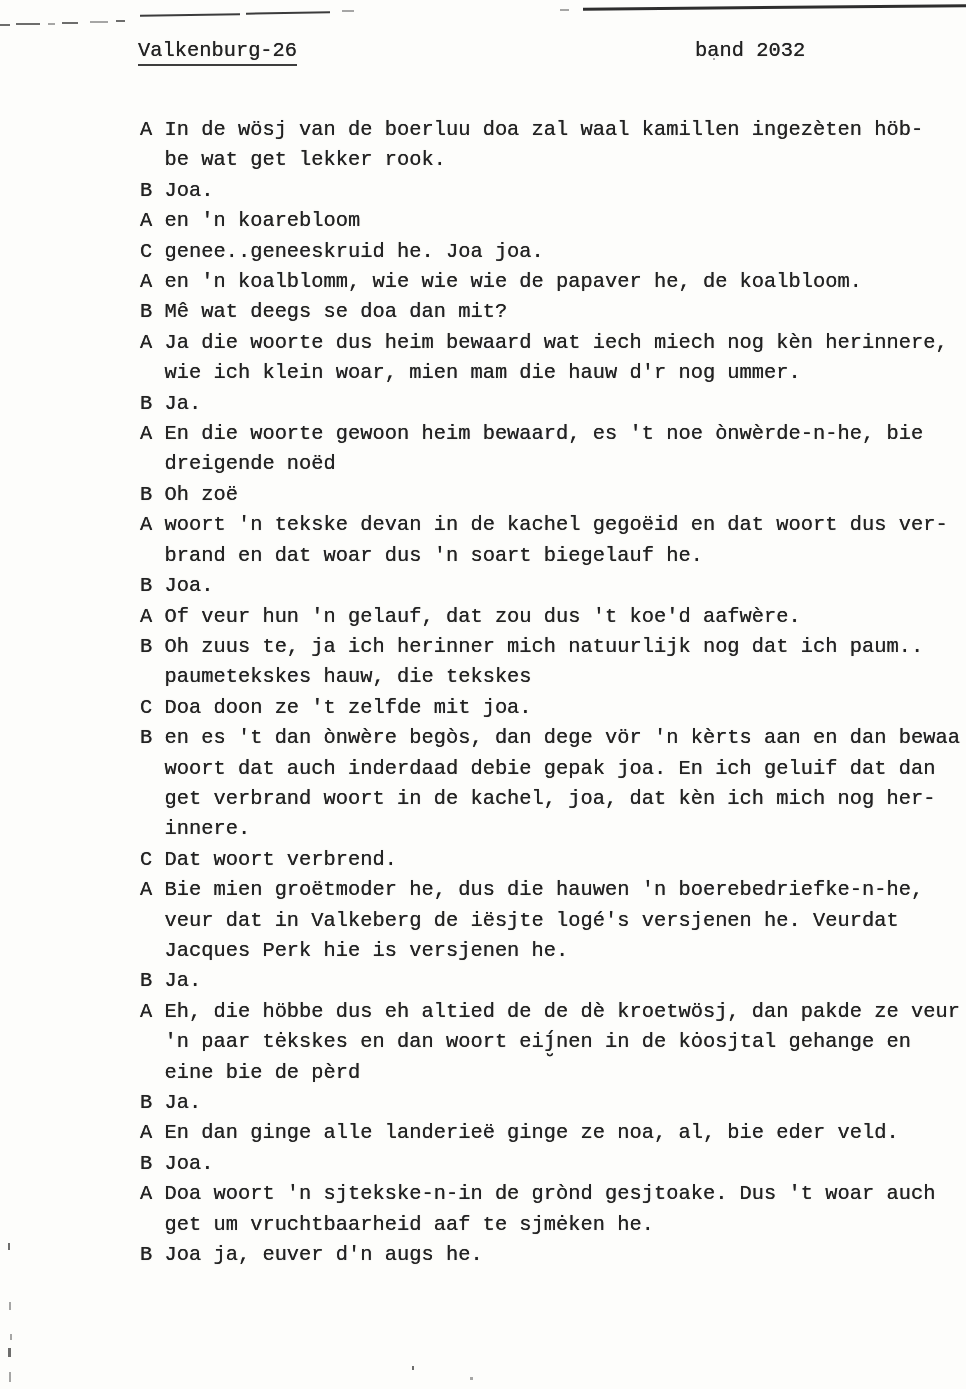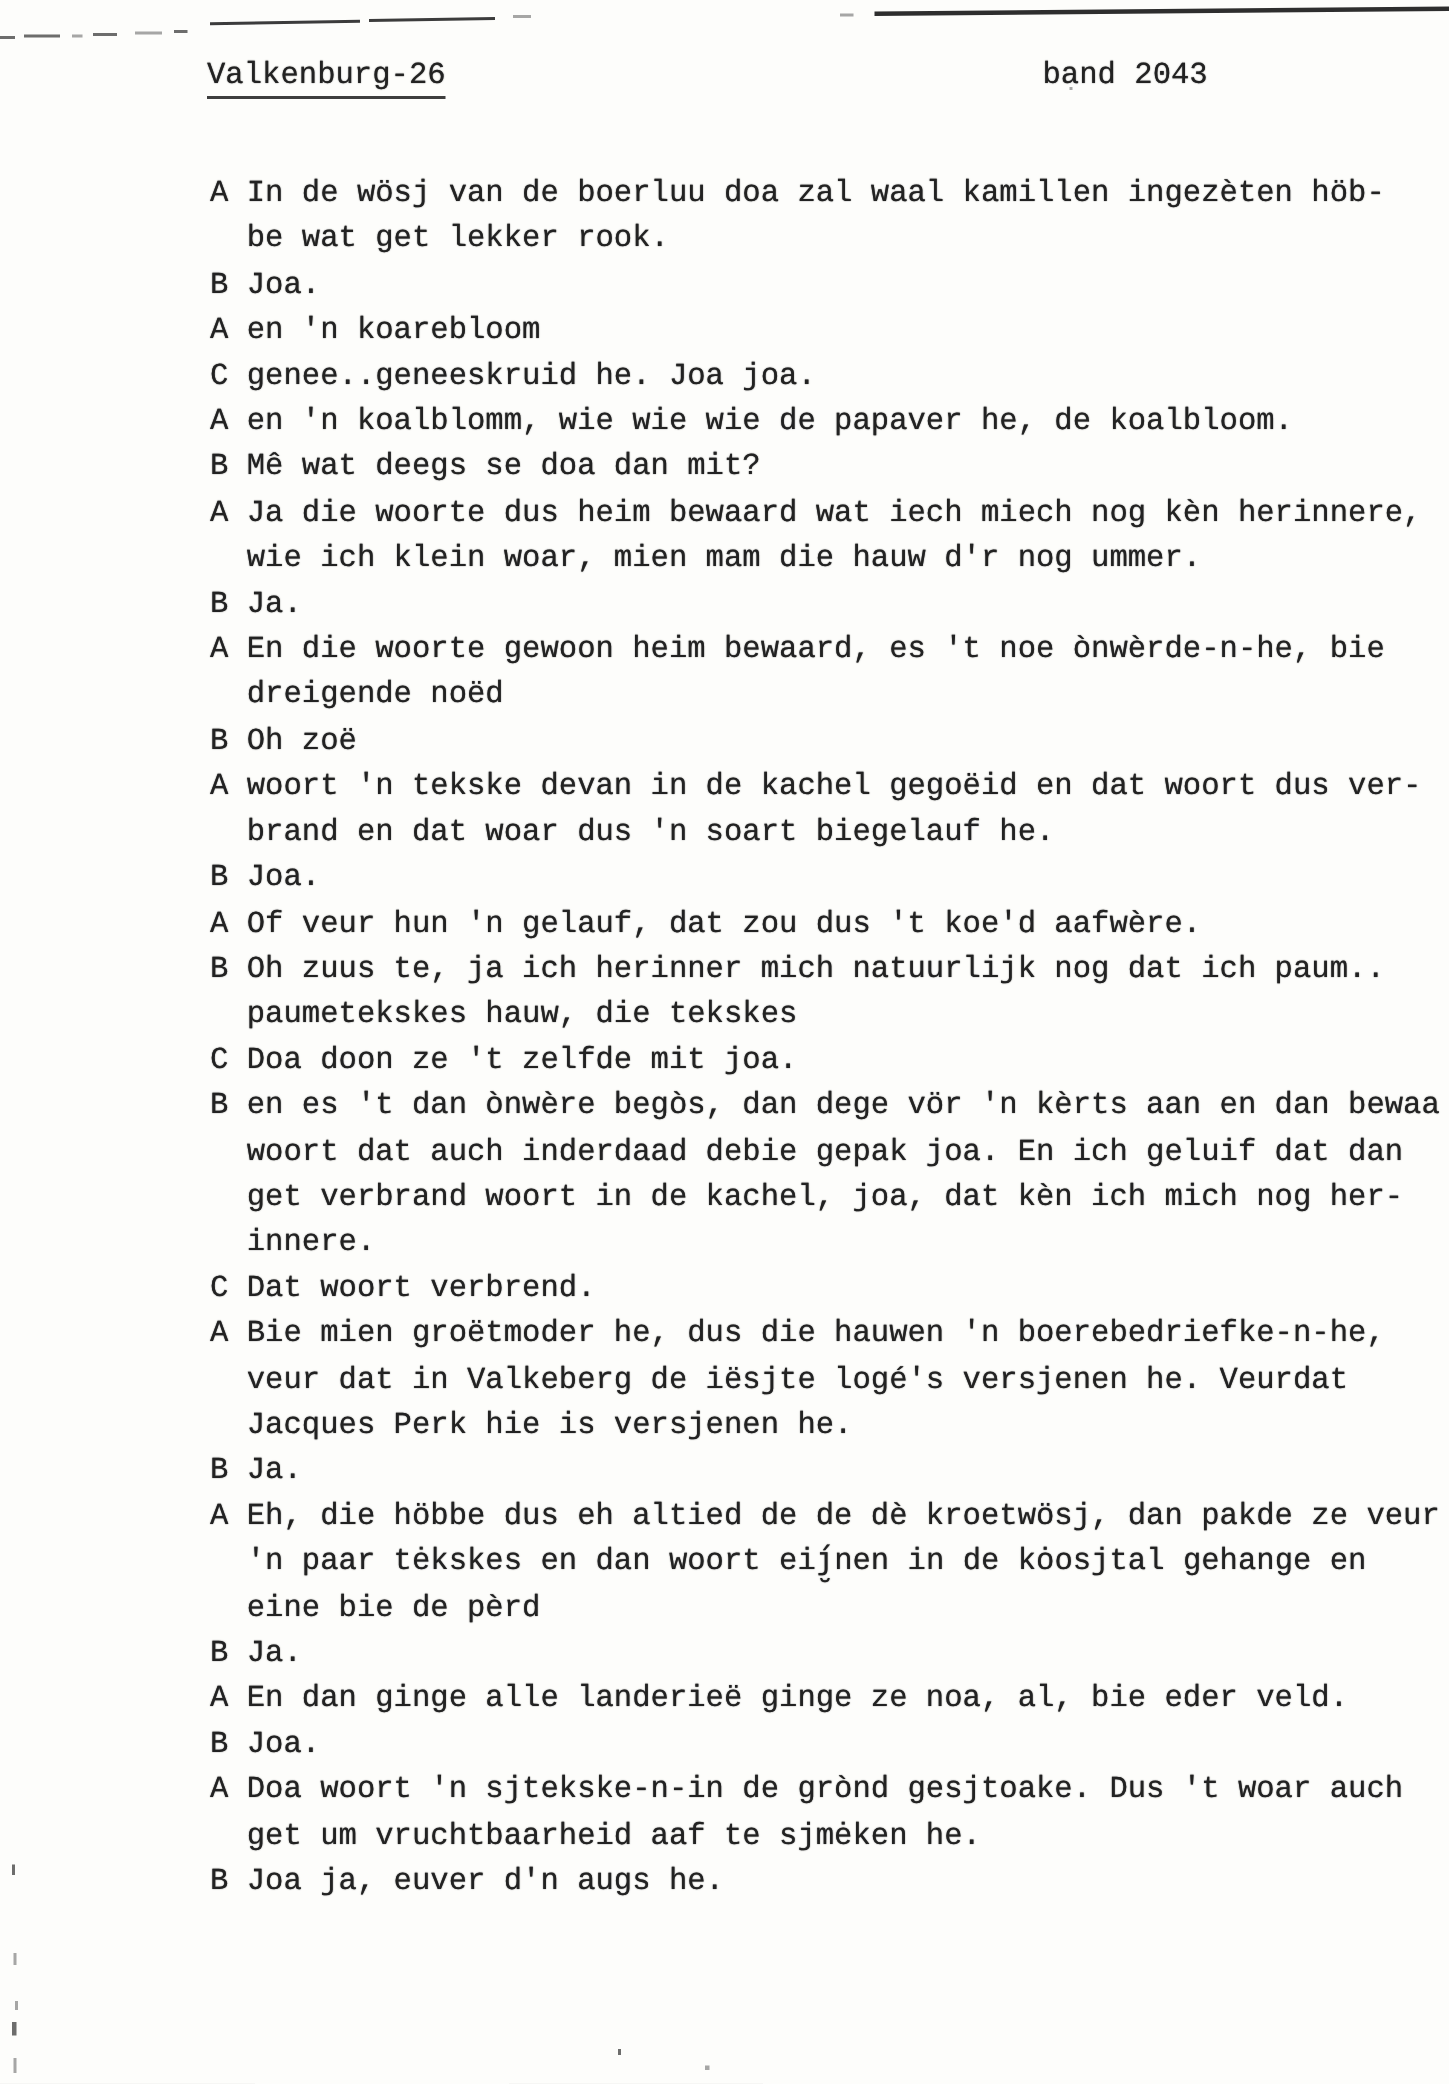--- a/index.html
+++ b/index.html
@@ -48,18 +48,18 @@
   <div class="art fnt" style="left:10px;top:1334px;width:2px;height:6px;"></div>
   <div class="art soft" style="left:8px;top:1348px;width:3px;height:9px;"></div>
   <div class="art fnt" style="left:9px;top:1372px;width:2px;height:10px;"></div>
 
   <div class="art soft" style="left:412px;top:1366px;width:2px;height:4px;"></div>
   <div class="art fnt" style="left:470px;top:1377px;width:3px;height:3px;"></div>
   <div class="art fnt" style="left:713px;top:58px;width:2px;height:2px;"></div>
 
   <div class="header ink">
     <span class="title">Valkenburg-26</span>
-    <span class="band">band 2043</span>
+    <span class="band">band 2032</span>
   </div>
 
   <div class="dialogue ink"><div class="utt"><span class="spk">A</span><div class="txt"><div>In de wösj van de boerluu doa zal waal kamillen ingezèten höb-</div><div>be wat get lekker rook.</div></div></div><div class="utt"><span class="spk">B</span><div class="txt"><div>Joa.</div></div></div><div class="utt"><span class="spk">A</span><div class="txt"><div>en 'n koarebloom</div></div></div><div class="utt"><span class="spk">C</span><div class="txt"><div>genee..geneeskruid he. Joa joa.</div></div></div><div class="utt"><span class="spk">A</span><div class="txt"><div>en 'n koalblomm, wie wie wie de papaver he, de koalbloom.</div></div></div><div class="utt"><span class="spk">B</span><div class="txt"><div>Mê wat deegs se doa dan mit?</div></div></div><div class="utt"><span class="spk">A</span><div class="txt"><div>Ja die woorte dus heim bewaard wat iech miech nog kèn herinnere,</div><div>wie ich klein woar, mien mam die hauw d'r nog ummer.</div></div></div><div class="utt"><span class="spk">B</span><div class="txt"><div>Ja.</div></div></div><div class="utt"><span class="spk">A</span><div class="txt"><div>En die woorte gewoon heim bewaard, es 't noe ònwèrde-n-he, bie</div><div>dreigende noëd</div></div></div><div class="utt"><span class="spk">B</span><div class="txt"><div>Oh zoë</div></div></div><div class="utt"><span class="spk">A</span><div class="txt"><div>woort 'n tekske devan in de kachel gegoëid en dat woort dus ver-</div><div>brand en dat woar dus 'n soart biegelauf he.</div></div></div><div class="utt"><span class="spk">B</span><div class="txt"><div>Joa.</div></div></div><div class="utt"><span class="spk">A</span><div class="txt"><div>Of veur hun 'n gelauf, dat zou dus 't koe'd aafwère.</div></div></div><div class="utt"><span class="spk">B</span><div class="txt"><div>Oh zuus te, ja ich herinner mich natuurlijk nog dat ich paum..</div><div>paumetekskes hauw, die tekskes</div></div></div><div class="utt"><span class="spk">C</span><div class="txt"><div>Doa doon ze 't zelfde mit joa.</div></div></div><div class="utt"><span class="spk">B</span><div class="txt"><div>en es 't dan ònwère begòs, dan dege vör 'n kèrts aan en dan bewaa</div><div>woort dat auch inderdaad debie gepak joa. En ich geluif dat dan</div><div>get verbrand woort in de kachel, joa, dat kèn ich mich nog her-</div><div>innere.</div></div></div><div class="utt"><span class="spk">C</span><div class="txt"><div>Dat woort verbrend.</div></div></div><div class="utt"><span class="spk">A</span><div class="txt"><div>Bie mien groëtmoder he, dus die hauwen 'n boerebedriefke-n-he,</div><div>veur dat in Valkeberg de iësjte logé's versjenen he. Veurdat</div><div>Jacques Perk hie is versjenen he.</div></div></div><div class="utt"><span class="spk">B</span><div class="txt"><div>Ja.</div></div></div><div class="utt"><span class="spk">A</span><div class="txt"><div>Eh, die höbbe dus eh altied de de dè kroetwösj, dan pakde ze veur</div><div>'n paar tėkskes en dan woort eiȷ̮́nen in de kȯosjtal gehange en</div><div>eine bie de pèrd</div></div></div><div class="utt"><span class="spk">B</span><div class="txt"><div>Ja.</div></div></div><div class="utt"><span class="spk">A</span><div class="txt"><div>En dan ginge alle landerieë ginge ze noa, al, bie eder veld.</div></div></div><div class="utt"><span class="spk">B</span><div class="txt"><div>Joa.</div></div></div><div class="utt"><span class="spk">A</span><div class="txt"><div>Doa woort 'n sjtekske-n-in de grònd gesjtoake. Dus 't woar auch</div><div>get um vruchtbaarheid aaf te sjmėken he.</div></div></div><div class="utt"><span class="spk">B</span><div class="txt"><div>Joa ja, euver d'n augs he.</div></div></div></div>
 
 </div>
 
 </body></html>

